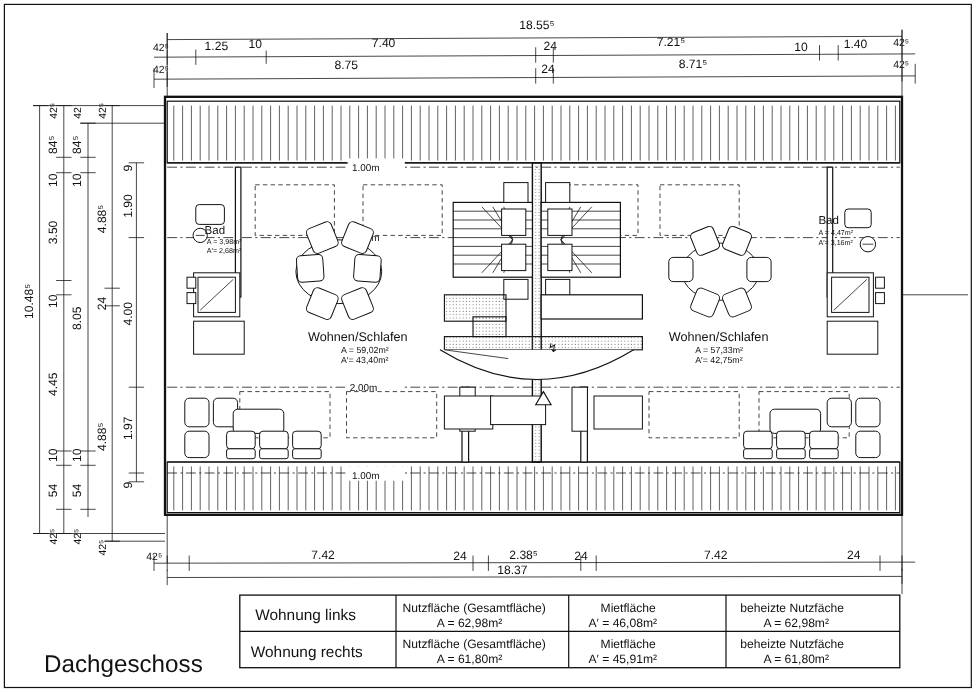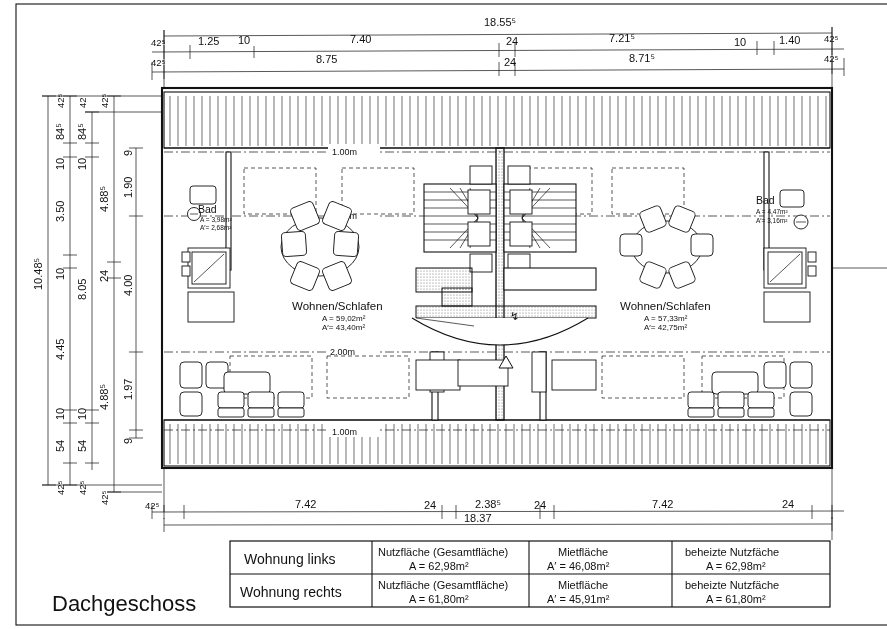--- a/index.html
+++ b/index.html
@@ -1,20 +1,20 @@
 <!DOCTYPE html>
 <html><head>
 <meta charset="utf-8">
 <style>
   html,body{margin:0;padding:0;background:#ffffff;}
   body{
     width:887px;height:629px;position:relative;overflow:hidden;
     font-family:"Liberation Sans", sans-serif;color:#111;
   }
-  #stage{position:absolute;left:12px;top:0;width:768px;height:629px;}
+  #stage{position:absolute;left:0;top:0;width:768px;height:629px;}
   svg{position:absolute;left:0;top:0;}
   .txt{font-family:"Liberation Sans", sans-serif;fill:#111;}
   .dim{font-size:11px;}
   .dimsm{font-size:9.5px;}
   .roomname{font-size:11.5px;}
   .roomarea{font-size:8px;}
   .badlbl{font-size:10.5px;}
   .badarea{font-size:6.5px;}
   .annot{font-size:9px;}
   .title{font-size:22px;}

